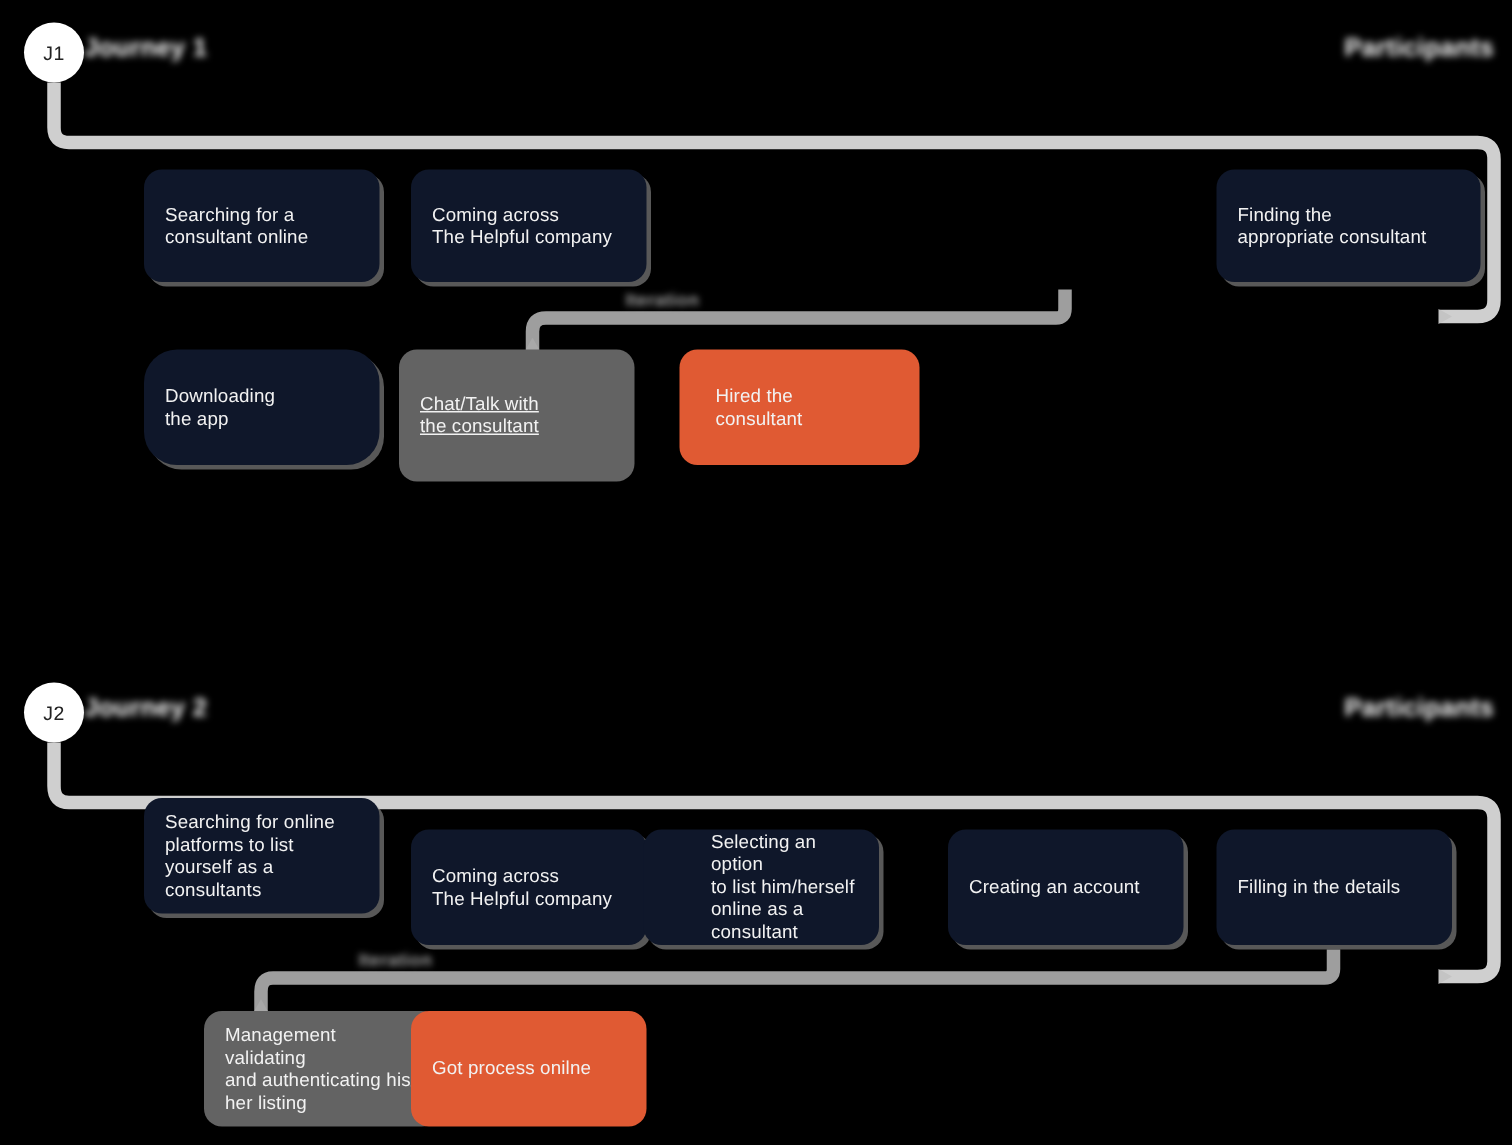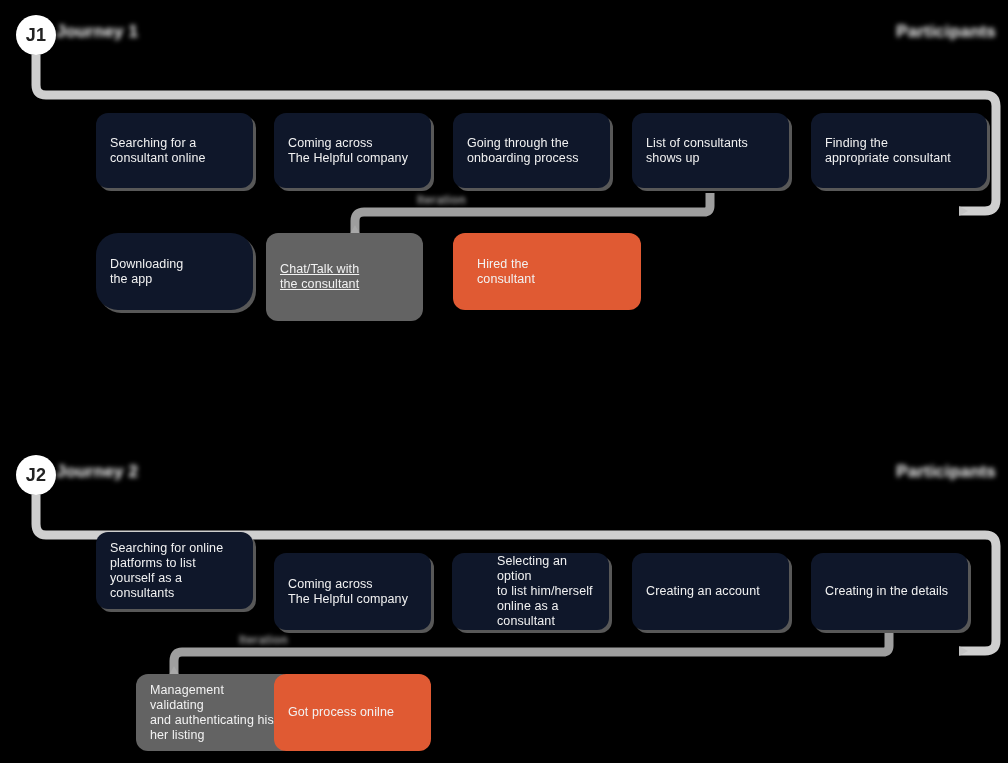--- a/index.html
+++ b/index.html
@@ -37,22 +37,22 @@
   .journey-badge {
     position: absolute;
     width: 40px;
     height: 40px;
     border-radius: 50%;
     background: #ffffff;
     color: #222222;
     display: flex;
     align-items: center;
     justify-content: center;
-    font-size: 18px;
-    font-weight: 700;
+    font-size: 13px;
+    font-weight: 400;
     letter-spacing: .3px;
     z-index: 6;
   }
 
   .journey-title {
     position: absolute;
     font-size: 17px;
     font-weight: 700;
     color: #ffffff;
     white-space: nowrap;
@@ -141,54 +141,50 @@
   <div class="journey-badge" style="left:16px; top:15px;">J1</div>
 
   <div class="journey-title" style="left:56px; top:22px;">Journey 1</div>
 
   <div class="journey-persona" style="right:12px; top:22px;">Participants</div>
 
   <div class="step dark" style="left:96px;  top:113px; width:157px; height:75px;">Searching for a
 consultant online</div>
   <div class="step dark" style="left:274px; top:113px; width:157px; height:75px;">Coming across
 The Helpful company</div>
-  <div class="step dark" style="left:453px; top:113px; width:157px; height:75px;">Going through the
-onboarding process</div>
-  <div class="step dark" style="left:632px; top:113px; width:157px; height:75px;">List of consultants
-shows up</div>
   <div class="step dark" style="left:811px; top:113px; width:176px; height:75px;">Finding the
 appropriate consultant</div>
 
   <div class="iteration-label" style="left:417px; top:193px;">Iteration</div>
 
   <div class="step dark" style="left:96px;  top:233px; width:157px; height:77px;border-radius:22px;">Downloading
 the app</div>
   <div class="step mid" style="left:266px; top:233px; width:157px; height:88px;text-decoration:underline;">Chat/Talk with
 the consultant</div>
-  <div class="step accent" style="left:453px; top:233px; width:188px; height:77px;padding-left:24px;">Hired the
+  <div class="step accent" style="left:453px; top:233px; width:160px; height:77px;padding-left:24px;">Hired the
 consultant</div>
 
   <div class="journey-badge" style="left:16px; top:455px;">J2</div>
 
   <div class="journey-title" style="left:56px; top:462px;">Journey 2</div>
 
   <div class="journey-persona" style="right:12px; top:462px;">Participants</div>
 
   <div class="step dark" style="left:96px;  top:532px; width:157px; height:77px;">Searching for online
 platforms to list
 yourself as a
 consultants</div>
   <div class="step dark" style="left:274px; top:553px; width:157px; height:77px;">Coming across
 The Helpful company</div>
-  <div class="step dark" style="left:452px; top:553px; width:157px; height:77px;padding-left:45px;">Selecting an option
+  <div class="step dark" style="left:429px; top:553px; width:157px; height:77px;padding-left:45px;">Selecting an option
 to list him/herself
 online as a
 consultant</div>
   <div class="step dark" style="left:632px; top:553px; width:157px; height:77px;">Creating an account</div>
-  <div class="step dark" style="left:811px; top:553px; width:157px; height:77px;">Creating in the details</div>
+  <div class="step dark" style="left:811px; top:553px; width:157px; height:77px;">Filling in the details</div>
 
   <div class="iteration-label" style="left:239px; top:633px;">Iteration</div>
 
   <div class="step mid" style="left:96px;  top:674px; width:157px; height:77px;margin-left:40px;">Management validating
 and authenticating his/
 her listing</div>
   <div class="step accent" style="left:274px; top:674px; width:157px; height:77px;">Got process onilne</div>
 
 </div>
 

